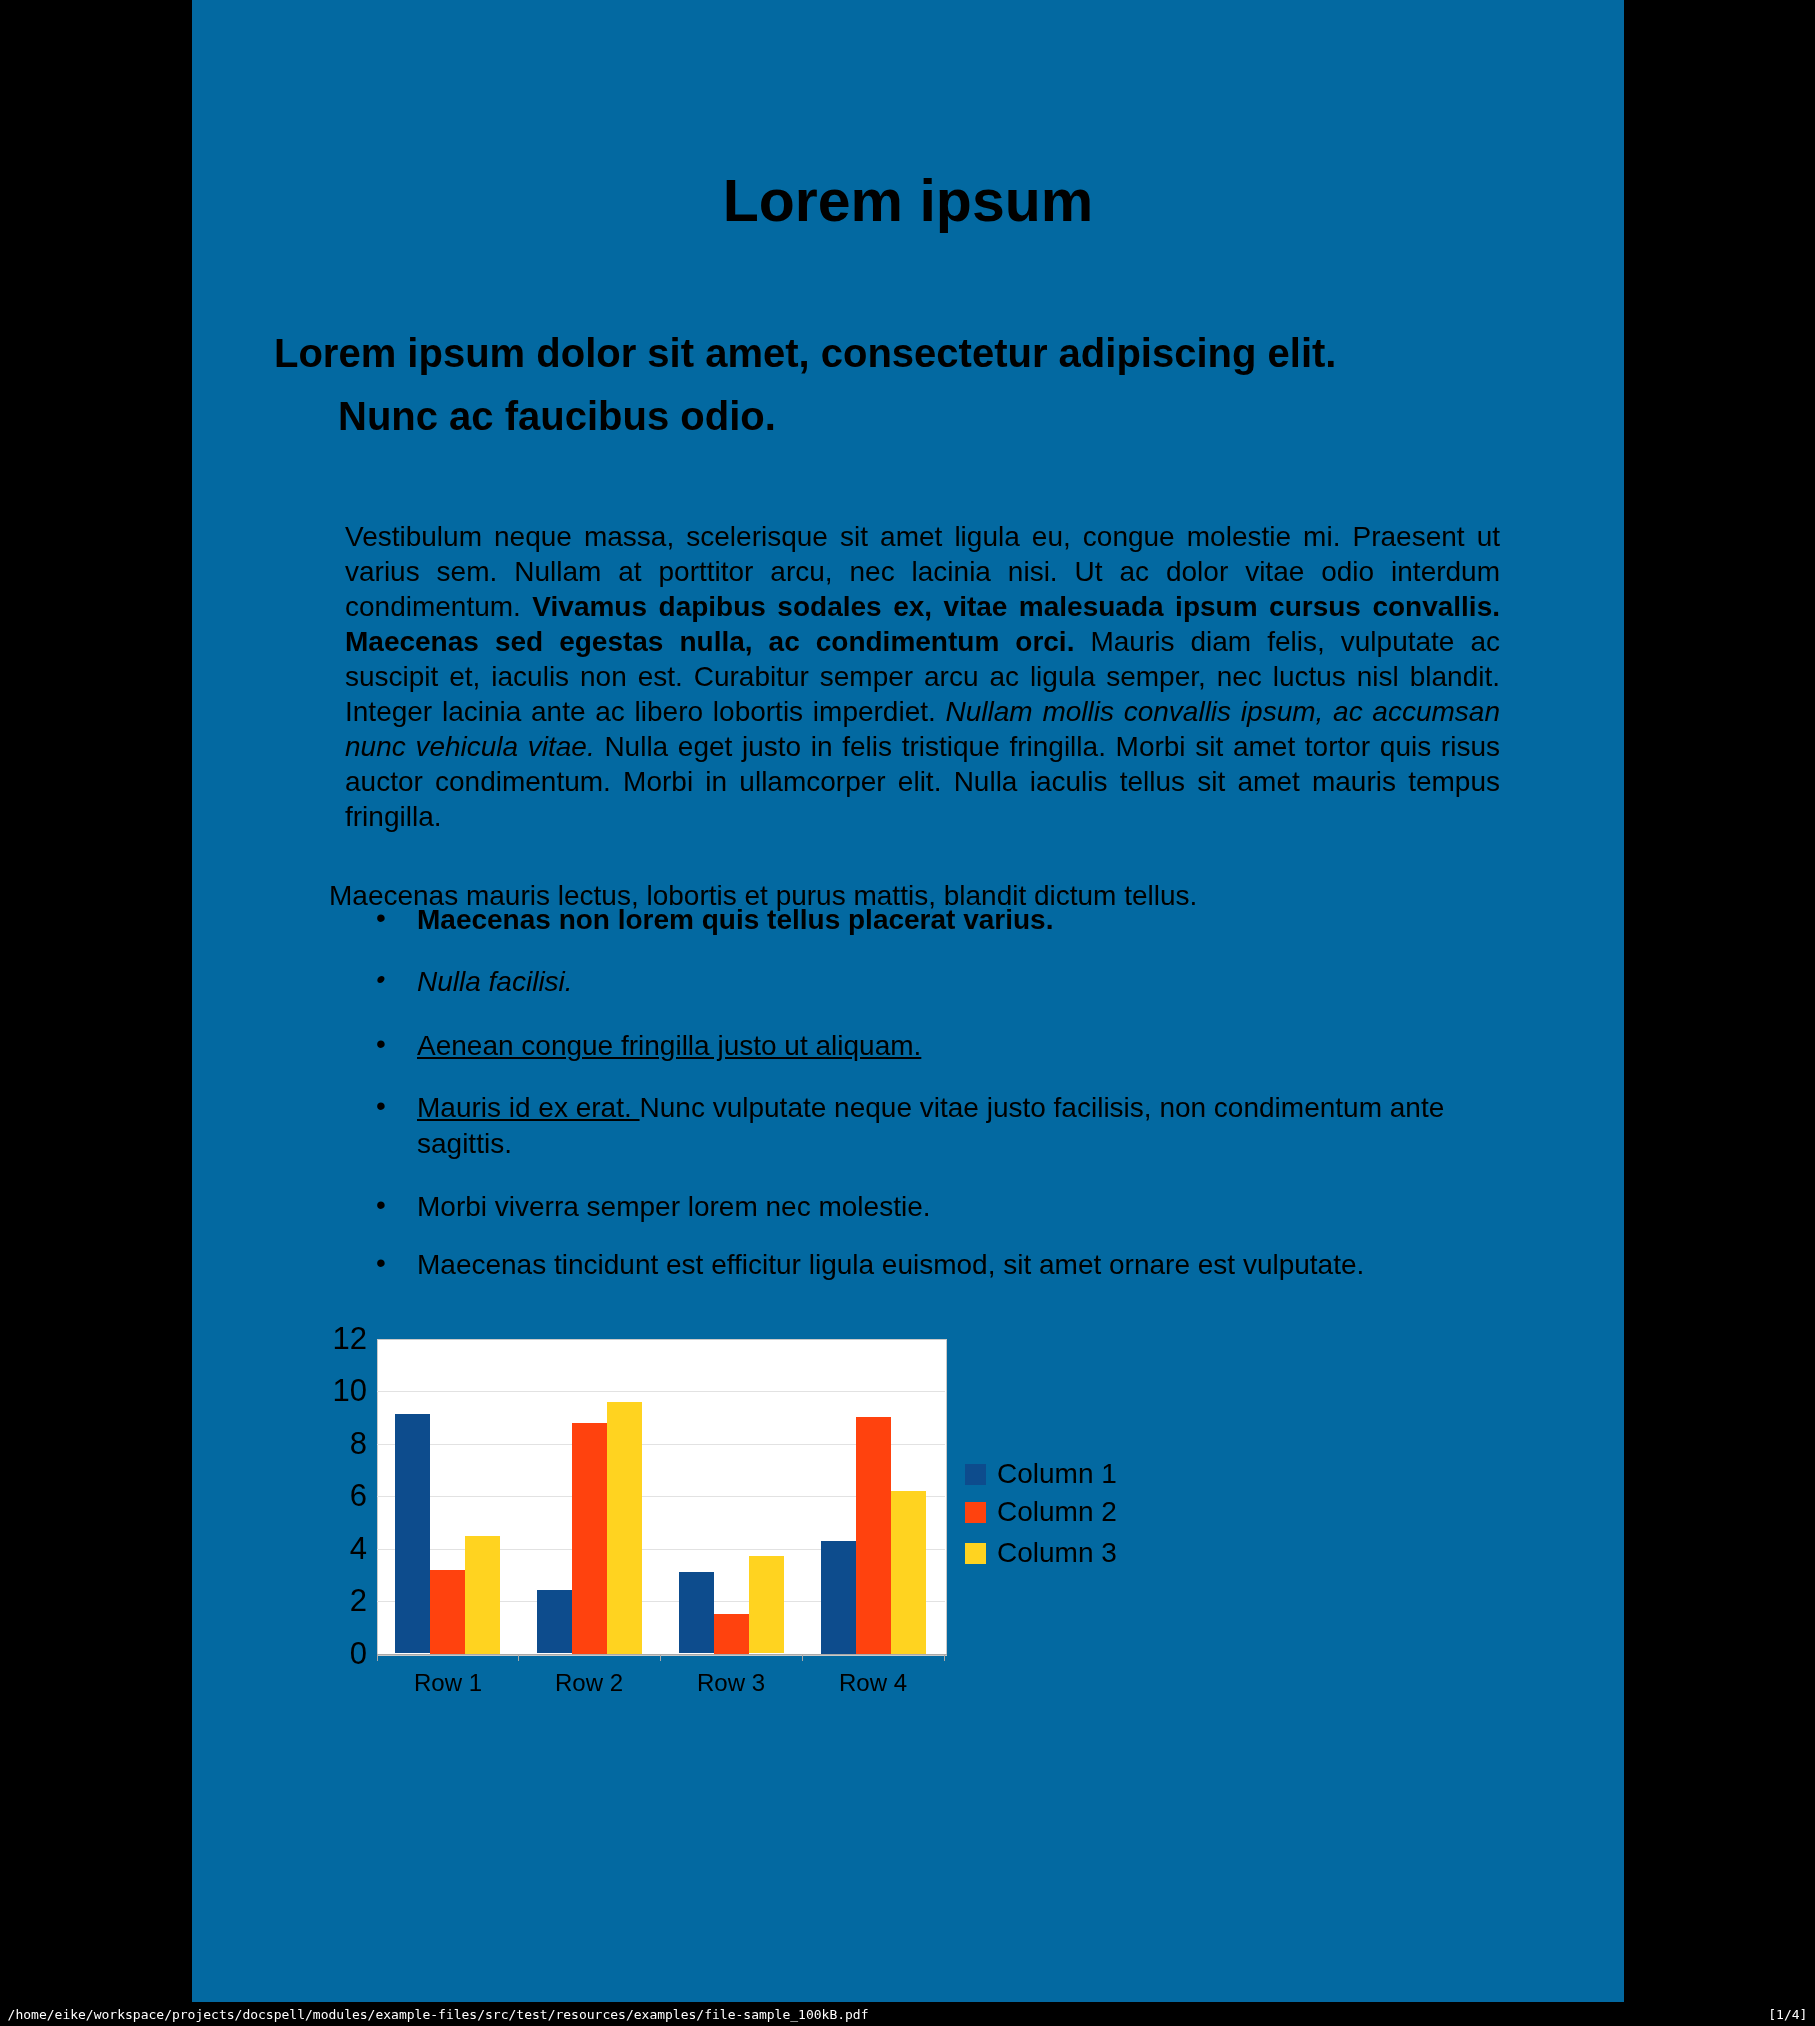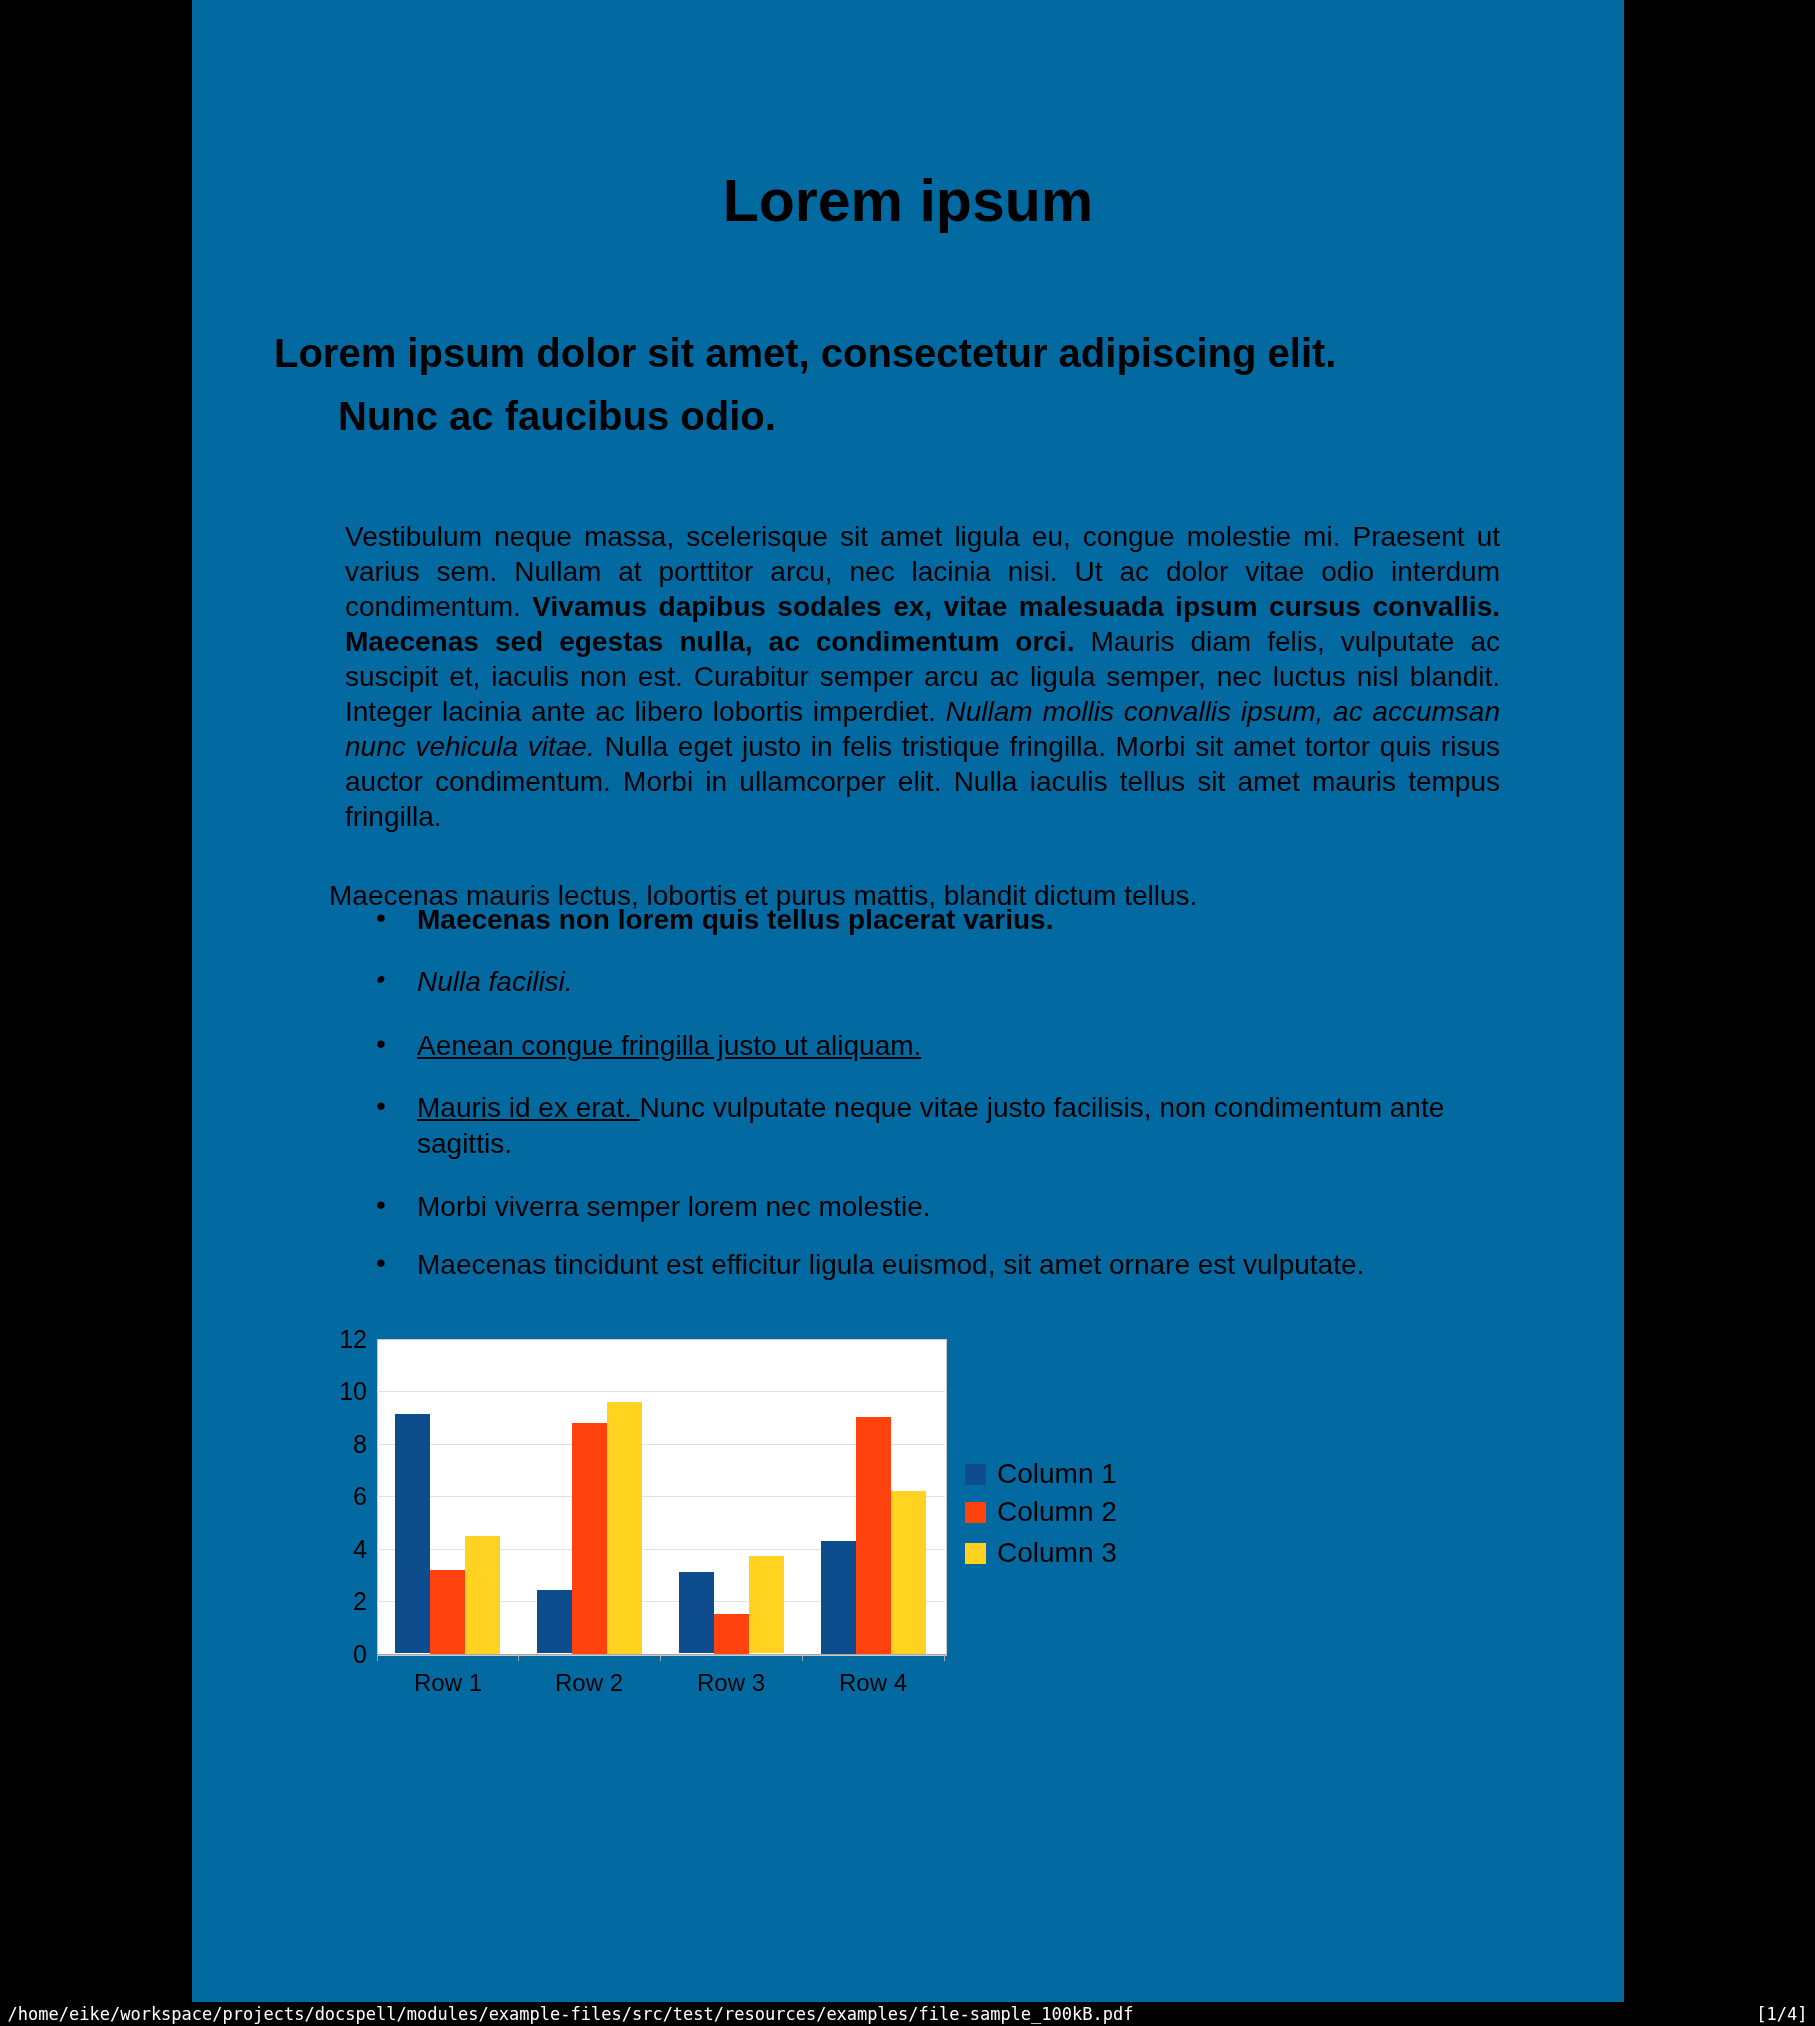--- a/index.html
+++ b/index.html
@@ -32,30 +32,30 @@
   .bl1{top:902px;} .bl2{top:964px;} .bl3{top:1028px;}
   .bl4{top:1090px;} .bl5{top:1189px;} .bl6{top:1247px;}
 
   
   .chart{position:absolute;left:0;top:1315px;width:1432px;height:407px;}
   .plot{position:absolute;left:185px;top:24px;width:568px;height:315px;
         border:0.9px solid #c9c9c9;box-sizing:content-box;background:#fff;}
   .gridline{position:absolute;height:0.9px;background:#e2e2e2;width:568px;left:185px;}
   .x-axis{position:absolute;height:0.9px;background:#a9a9a9;width:570px;left:185px;}
   .axis-tick{position:absolute;width:0.9px;height:5.7px;background:#a9a9a9;}
-  .ytick{position:absolute;left:113px;width:62px;text-align:right;font-size:25px;line-height:36px;}
+  .ytick{position:absolute;left:113px;width:62px;text-align:right;font-size:31px;line-height:36px;}
   .bar{position:absolute;width:35px;}
   .catlabel{position:absolute;width:142px;text-align:center;font-size:24px;line-height:32px;top:352px;}
   .legend-item{position:absolute;left:773px;height:28px;}
   .legend-swatch{position:absolute;left:0;top:3.8px;width:21px;height:21px;}
   .legend-label{position:absolute;left:32px;top:0;font-size:28px;line-height:28px;white-space:nowrap;}
 
   
   .statusbar{position:absolute;left:0;top:2002px;width:1815px;height:24px;background:#000000;
-             color:#ffffff;font-family:"DejaVu Sans Mono",monospace;font-size:17px;
+             color:#ffffff;font-family:"DejaVu Sans Mono",monospace;font-size:13px;
              display:flex;justify-content:space-between;align-items:center;
              padding:0 7.6px;box-sizing:border-box;white-space:nowrap;border-radius:11px;}
 </style>
 </head>
 <body>
 
 <div class="screen">
 
   <div class="page">
 

